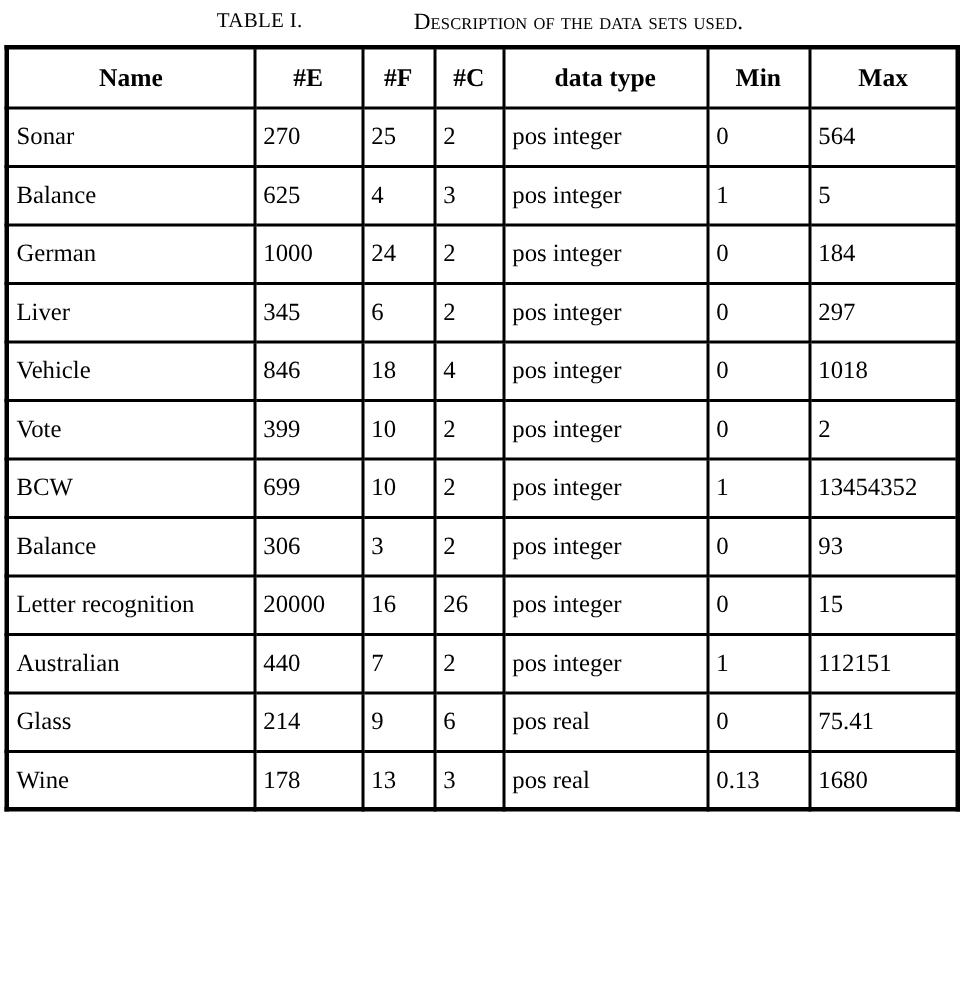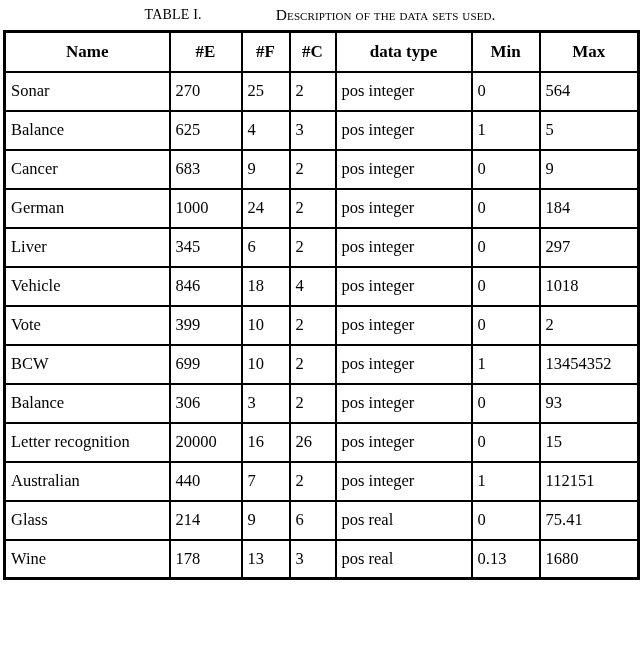--- a/index.html
+++ b/index.html
@@ -135,29 +135,20 @@
         <tr>
           <td>Balance</td>
           <td>625</td>
           <td>4</td>
           <td>3</td>
           <td>pos integer</td>
           <td>1</td>
           <td>5</td>
         </tr>
         <tr>
-          <td>Cancer</td>
-          <td>683</td>
-          <td>9</td>
-          <td>2</td>
-          <td>pos integer</td>
-          <td>0</td>
-          <td>9</td>
-        </tr>
-        <tr>
           <td>German</td>
           <td>1000</td>
           <td>24</td>
           <td>2</td>
           <td>pos integer</td>
           <td>0</td>
           <td>184</td>
         </tr>
         <tr>
           <td>Liver</td>

